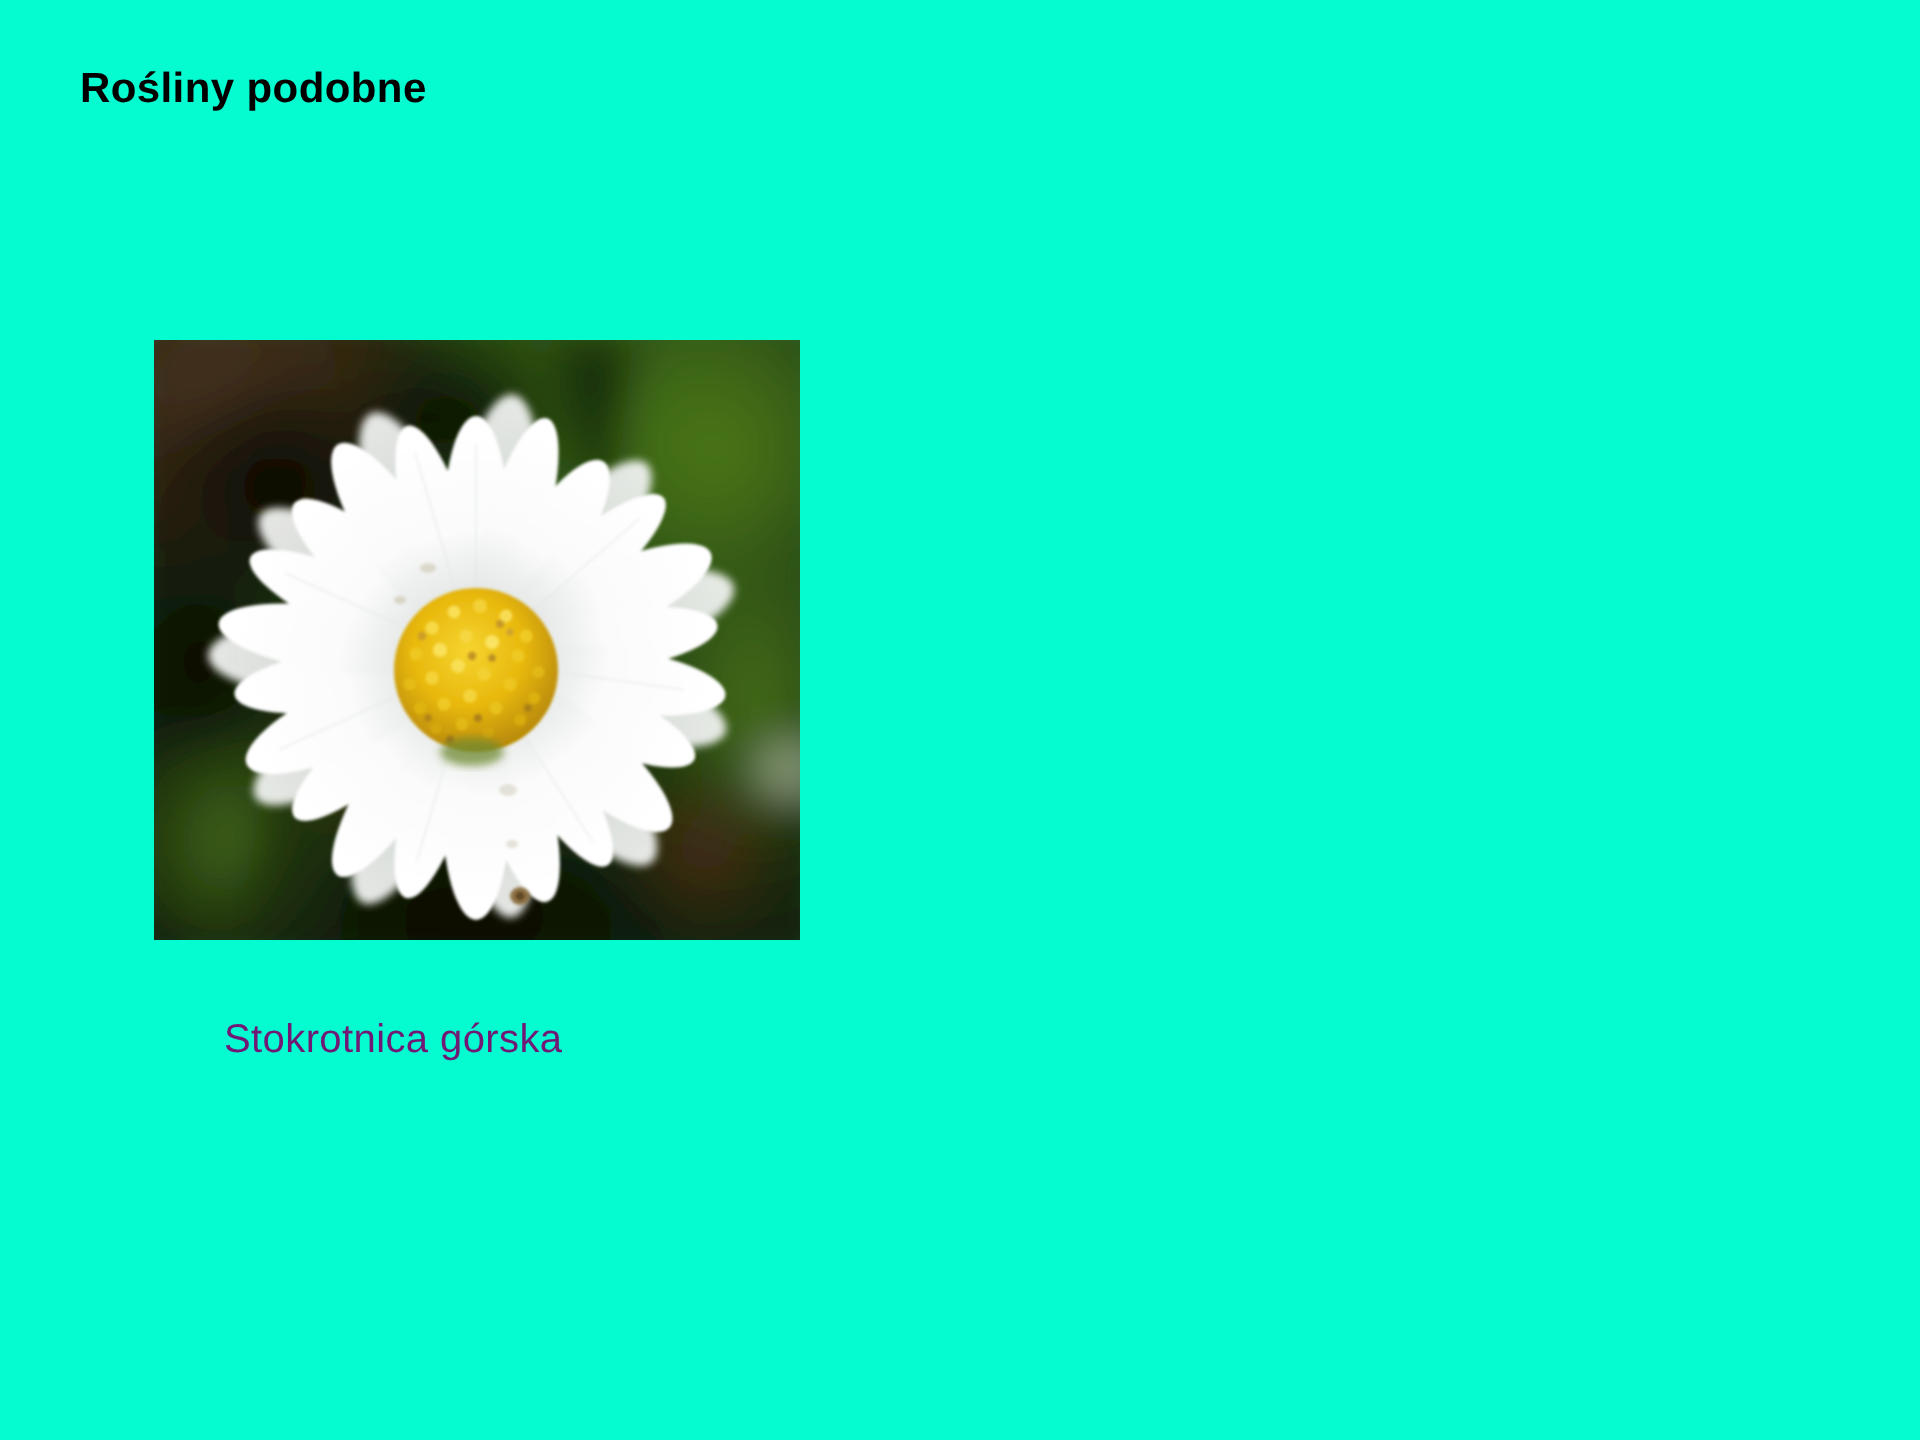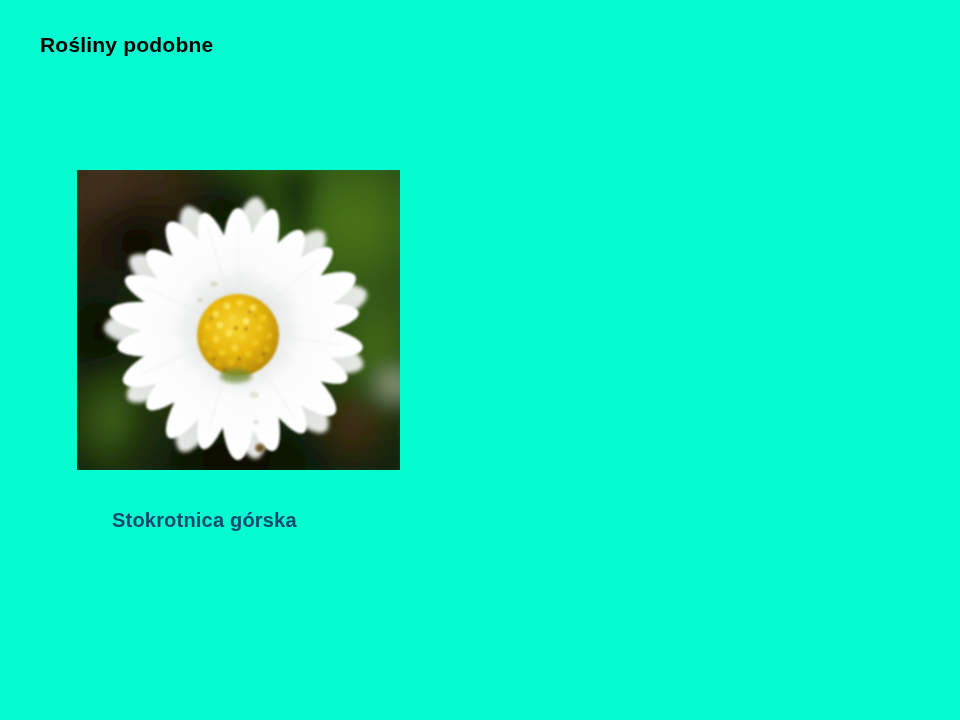--- a/index.html
+++ b/index.html
@@ -40,22 +40,22 @@
   #photo-frame svg {
     display: block;
     width: 323px;
     height: 300px;
   }
   #photo-caption {
     position: absolute;
     left: 112px;
     top: 509px;
     font-size: 20px;
-    font-weight: bold;
-    color: #0c4a6e;
+    font-weight: normal;
+    color: #701a75;
     letter-spacing: 0.2px;
     white-space: nowrap;
     line-height: 1.1;
   }
 </style>
 </head>
 <body>
 
 <div id="slide">
 

